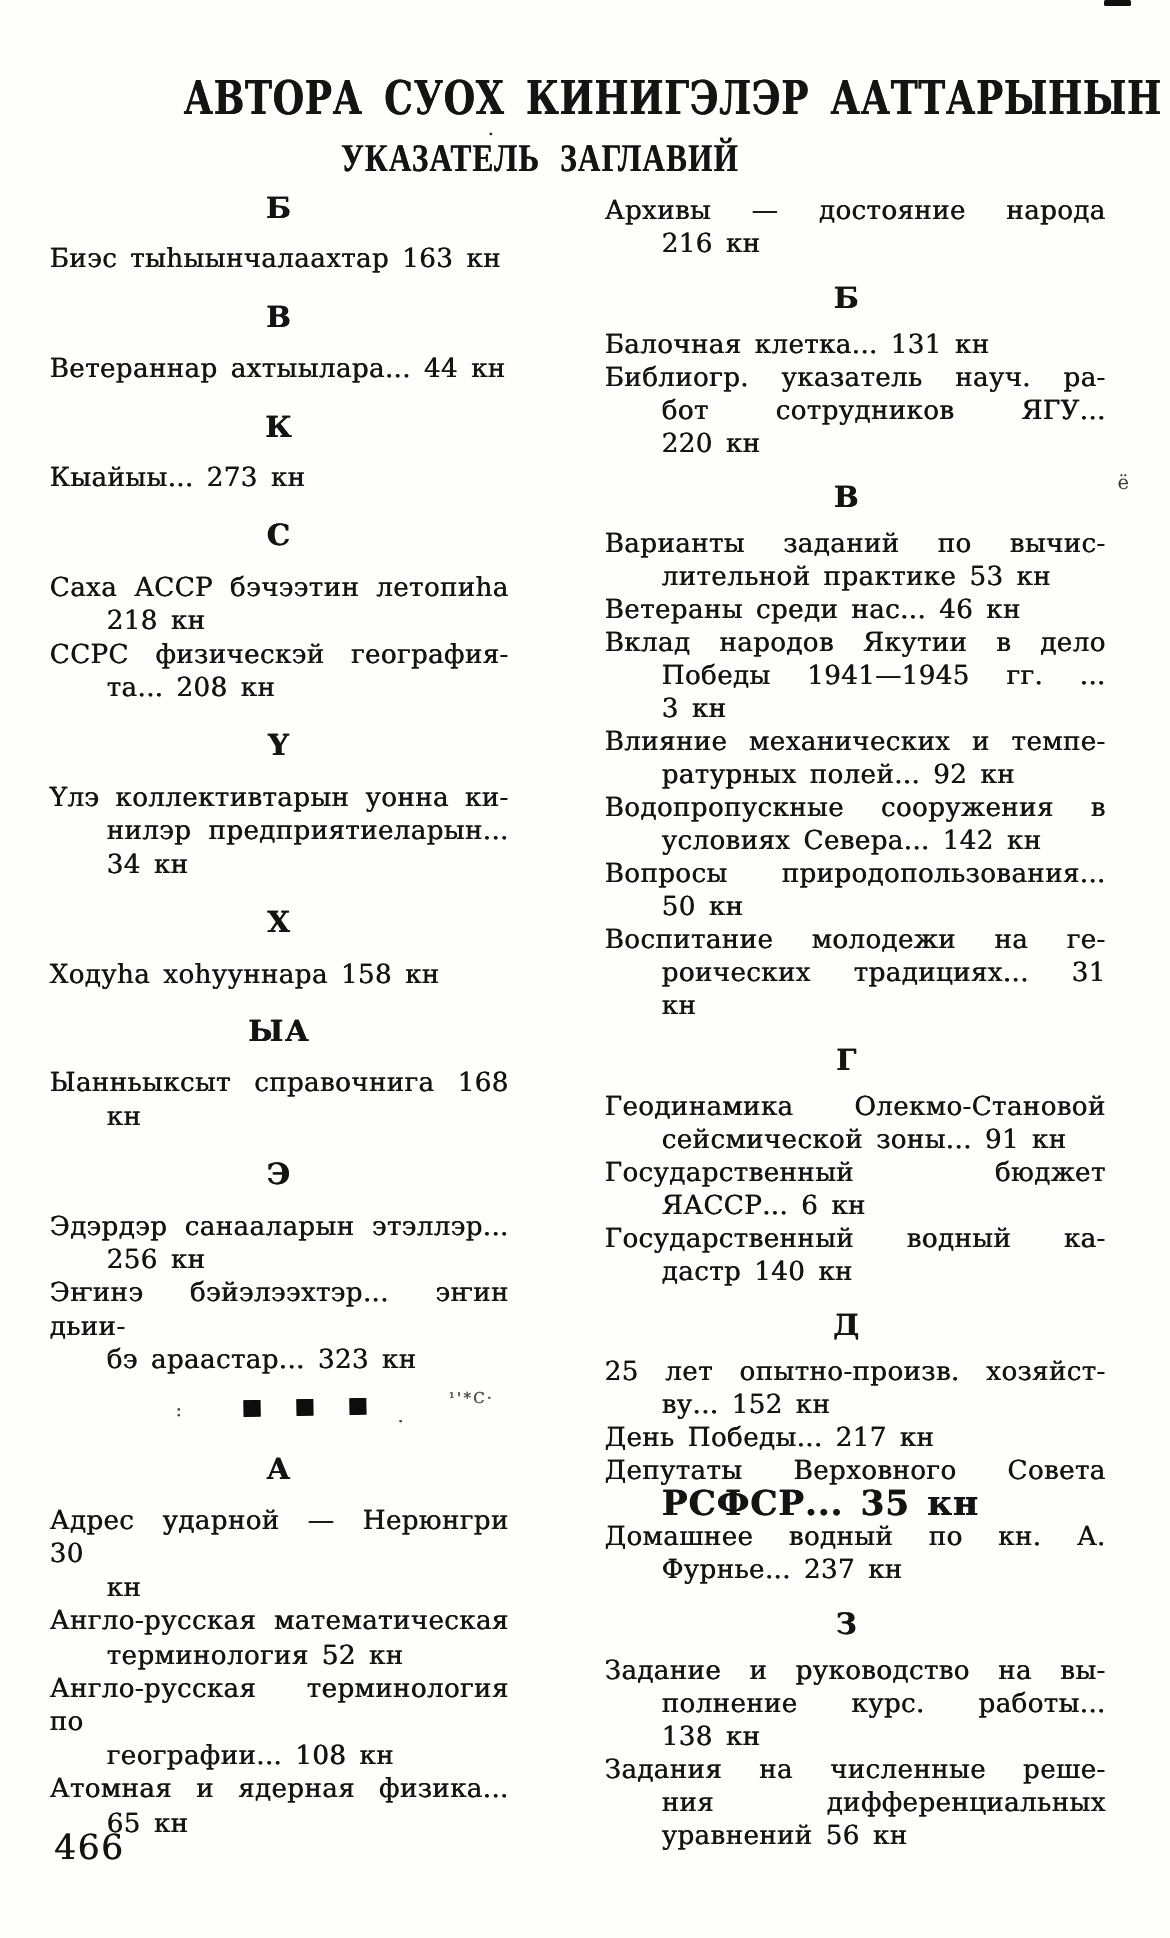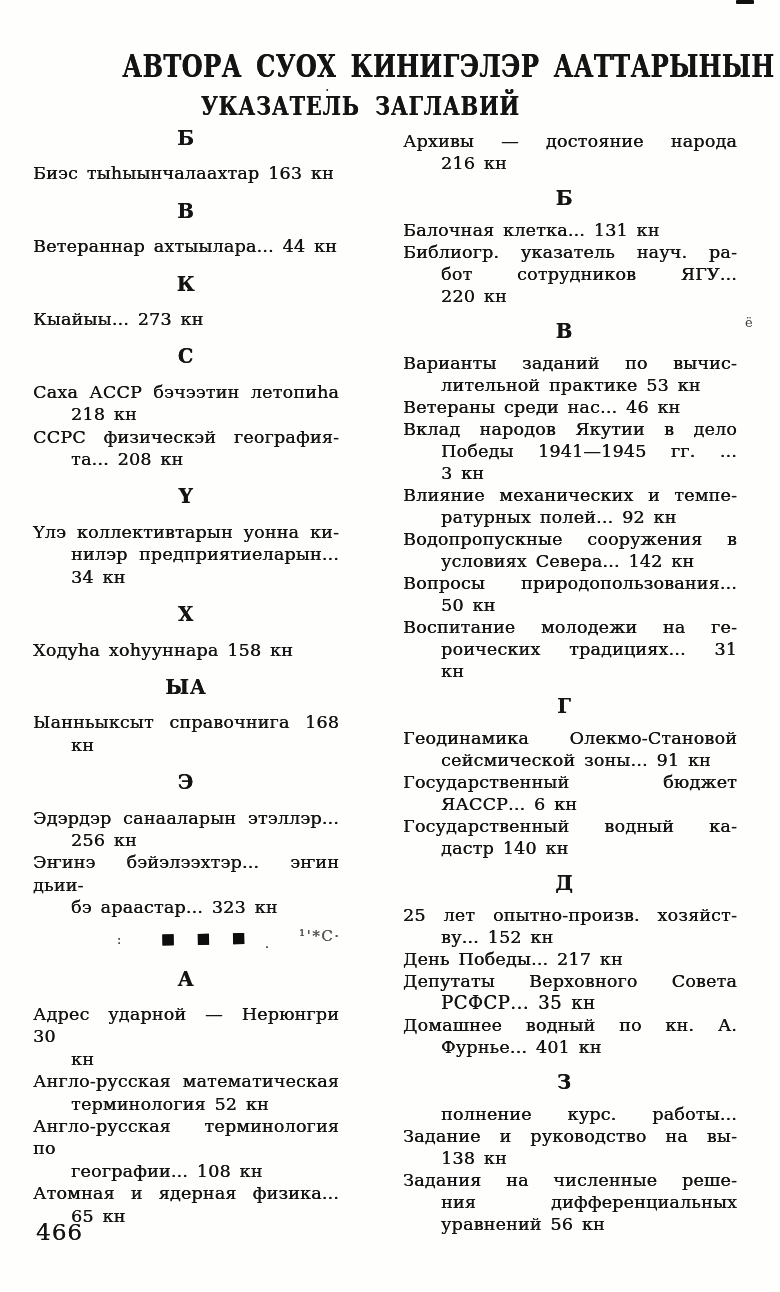--- a/index.html
+++ b/index.html
@@ -11,21 +11,21 @@
   }
   
   .col,.title-wrap,.subtitle-wrap,.page-number{ text-shadow:0.35px 0 0 currentColor; }
 
   .title-wrap{position:absolute;left:0;top:49px;width:724px;text-align:center;}
   .title-inner{
     display:inline-block;font-size:31px;font-weight:bold;line-height:34px;
     letter-spacing:0.5px;word-spacing:7px;white-space:nowrap;
     transform:scaleX(0.78);transform-origin:50% 50%;
   }
-  .subtitle-wrap{position:absolute;left:0;top:91px;width:720px;text-align:center;}
+  .subtitle-wrap{position:absolute;left:0;top:91px;width:720px;text-align:center;font-family:Liberation Serif, serif;}
   .subtitle-inner{
     display:inline-block;font-size:26px;font-weight:bold;line-height:30px;
     letter-spacing:1px;word-spacing:9px;white-space:nowrap;
     transform:scaleX(0.80);transform-origin:50% 50%;
   }
 
   .col{position:absolute;font-size:17.5px;letter-spacing:0.2px;word-spacing:3px;}
   .col-left{left:33px;top:128px;width:306px;}
   .col-right{left:392px;top:130px;width:345px;}
   .col-left .ln,.col-left .letter{line-height:22.4px;}
@@ -35,31 +35,31 @@
     text-align:center;font-weight:bold;font-size:19.5px;letter-spacing:1px;
   }
   .col-left .letter{margin:16px 0 12px;}
   .col-right .letter{margin:14px 0 9px;}
   .col-left .letter:first-child{margin-top:0;}
 
   .entry{margin:0;}
   .ln{text-align:left;}
   .ln.cont{padding-left:38px;}
   .ln.j{text-align:justify;text-align-last:justify;}
-  .ln.b{font-weight:normal;font-size:18px;letter-spacing:0.5px;}
+  .ln.b{font-weight:bold;font-size:23px;letter-spacing:0.5px;}
 
   .ornament-row{position:relative;height:24px;margin:10px 0 6px;}
   .orn-squares{
     position:absolute;left:128px;top:1px;font-size:14.5px;letter-spacing:7px;
     transform:rotate(-1deg);color:#0d0d0d;
   }
   .speck{position:absolute;color:#4a4a4a;font-size:12px;}
   .speck-left{left:84px;top:4px;}
   .speck-mid{left:232px;top:8px;}
-  .smudge-right{left:266px;top:-2px;font-size:15px;letter-spacing:1.5px;color:#555;}
+  .smudge-right{left:266px;top:-2px;font-size:10px;letter-spacing:1.5px;color:#555;}
 
   .corner-mark{position:absolute;left:736px;top:0;width:18px;height:4px;background:#101010;border-radius:1px;}
   .margin-speck{position:absolute;left:745px;top:315px;font-size:13px;color:#3c3c3c;}
   .title-dot{position:absolute;left:325px;top:78px;font-size:14px;color:#222;}
 
   .page-number{position:absolute;left:36px;top:1219px;font-size:23px;letter-spacing:1px;}
 </style>
 </head>
 <body>
 
@@ -211,26 +211,26 @@
       </div>
       <div class="entry">
         <div class="ln">День Победы... 217 кн</div>
       </div>
       <div class="entry">
         <div class="ln j">Депутаты Верховного Совета</div>
         <div class="ln cont b">РСФСР... 35 кн</div>
       </div>
       <div class="entry">
         <div class="ln j">Домашнее водный по кн. А.</div>
-        <div class="ln cont">Фурнье... 401 кн</div>
+        <div class="ln cont">Фурнье... 237 кн</div>
       </div>
       <div class="letter">З</div>
       <div class="entry">
+        <div class="ln j">Задание и руководство на вы-</div>
         <div class="ln cont j">полнение курс. работы...</div>
-        <div class="ln j">Задание и руководство на вы-</div>
         <div class="ln cont">138 кн</div>
       </div>
       <div class="entry">
         <div class="ln j">Задания на численные реше-</div>
         <div class="ln cont j">ния дифференциальных</div>
         <div class="ln cont">уравнений 56 кн</div>
       </div>
     </div>
 
   <span class="margin-speck">ё</span>

